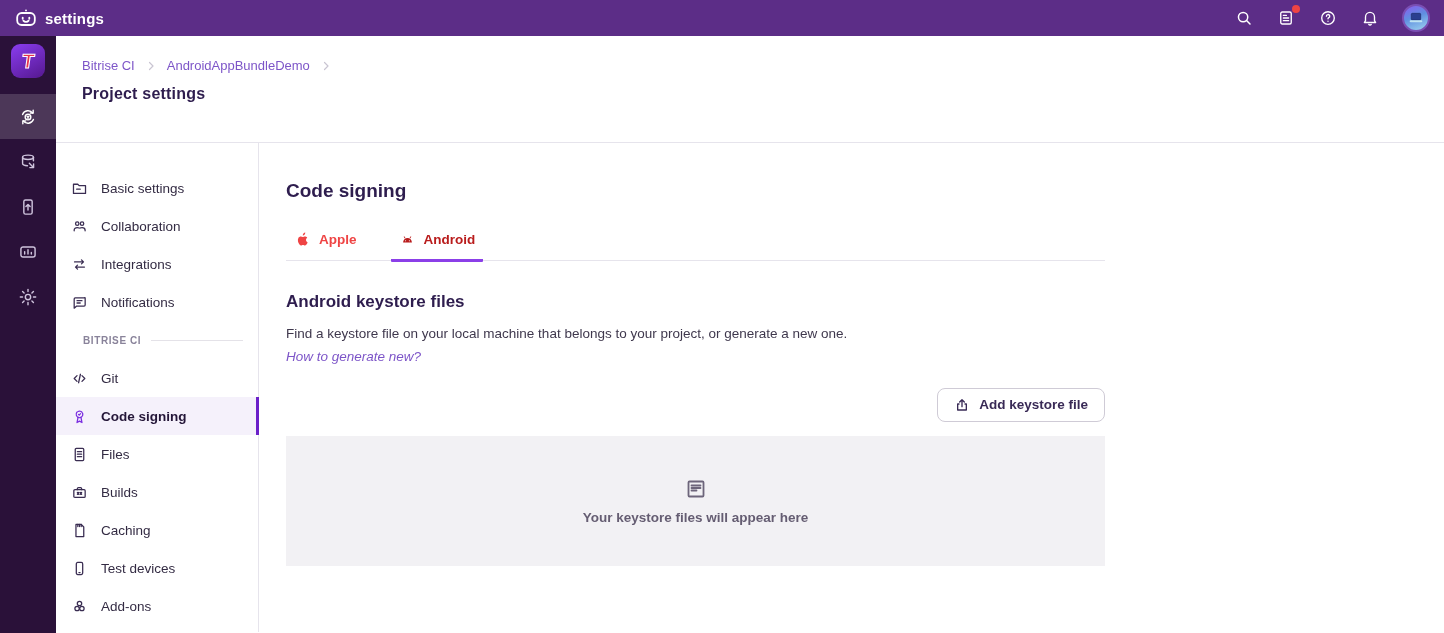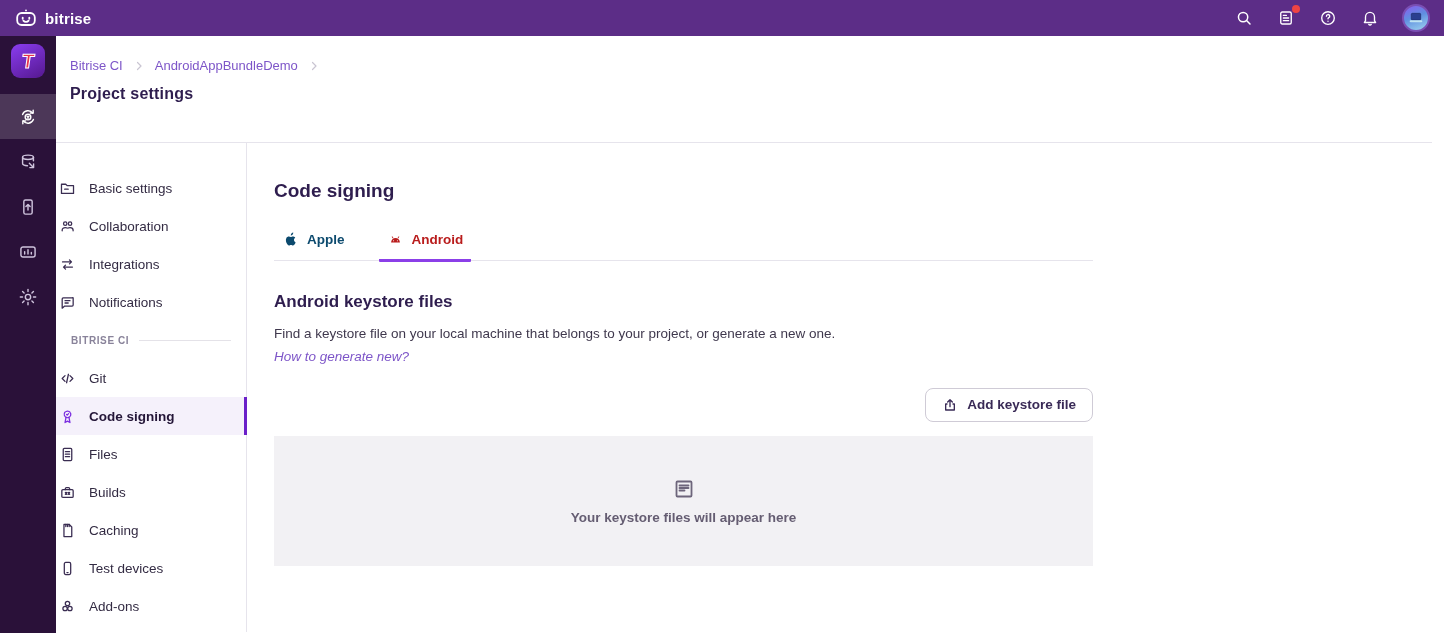--- a/index.html
+++ b/index.html
@@ -22,21 +22,21 @@
   
   .rail { position:absolute; top:36px; left:0; width:56px; height:597px; background:#2a1139; z-index:9; }
   .proj-avatar { width:34px; height:34px; margin:8px auto 16px; border-radius:9px;
     background:linear-gradient(150deg,#8a3df0,#55188f); display:flex; align-items:center; justify-content:center; cursor:pointer; }
   .proj-avatar span { font-size:20px; font-weight:900; color:#e8334d; -webkit-text-stroke:1px #ffffff; transform:skew(-8deg); line-height:1; }
   .rail-item { width:56px; height:45px; display:flex; align-items:center; justify-content:center; color:#cfc4dd; cursor:pointer; }
   .rail-item svg { width:20px; height:20px; }
   .rail-item.active { background:rgba(255,255,255,.16); color:#ffffff; }
 
   
-  .shell { position:absolute; top:36px; left:44px; width:1388px; height:597px; background:#fff; }
+  .shell { position:absolute; top:36px; left:56px; width:1388px; height:597px; background:#fff; }
   .page-header { height:107px; border-bottom:1px solid #e6e4ec; padding:22px 0 0 26px; }
   .breadcrumb { display:flex; align-items:center; gap:10px; font-size:13px; }
   .crumb { color:#7d55c8; cursor:pointer; }
   .crumb-sep { color:#c9c5d2; display:flex; }
   .crumb-sep svg { width:12px; height:12px; }
   .page-title { margin-top:12px; font-size:16px; font-weight:800; color:#2e1d4e; letter-spacing:.2px; }
 
   
   .body-row { display:flex; height:489px; }
   .sidenav { width:203px; border-right:1px solid #e6e4ec; padding-top:26px; flex:none; }
@@ -47,21 +47,21 @@
   .nav-item.active::after { content:""; position:absolute; right:-1px; top:0; width:3px; height:100%; background:#6b20c9; }
   .nav-group-label { height:38px; display:flex; align-items:center; gap:10px; padding:0 15px 0 27px; }
   .nav-group-label span { font-size:10px; font-weight:700; letter-spacing:.6px; color:#89839a; white-space:nowrap; }
   .nav-group-label i { flex:1; height:1px; background:#e4e2e8; }
 
   
   .main { padding:37px 0 0 27px; }
   .content { width:819px; }
   .h1 { font-size:19px; font-weight:800; color:#2e1d4e; }
   .tabs { display:flex; gap:26px; margin-top:29px; border-bottom:1px solid #e6e4ec; align-items:flex-end; }
-  .tab { display:flex; align-items:center; gap:8px; font-size:13.5px; font-weight:700; color:#0c4a6e;
+  .tab { display:flex; align-items:center; gap:8px; font-size:13.5px; font-weight:700; color:#ef4444;
     padding:0 8px 11px; border-bottom:3px solid transparent; margin-bottom:-2px; cursor:pointer; }
   .tab svg { width:17px; height:17px; }
   .tab.active { color:#b91c1c; border-bottom-color:#8b3fe8; border-radius:1px; }
   .h2 { margin-top:31px; font-size:17px; font-weight:800; color:#2e1d4e; }
   .desc { margin-top:12px; font-size:13.5px; color:#3f384d; line-height:1.45; }
   .link { display:inline-block; margin-top:5px; font-size:13.5px; color:#7d55c8; cursor:pointer; text-decoration:none;font-style:italic; }
   .btn-row { display:flex; justify-content:flex-end; margin-top:23px; }
   .btn { display:flex; align-items:center; gap:9px; height:34px; padding:0 16px; background:#fff;
     border:1px solid #cfcbd6; border-radius:8px; font-family:inherit; font-size:13.5px; font-weight:700; color:#392a56; cursor:pointer; }
   .btn svg { width:16px; height:16px; }
@@ -76,21 +76,21 @@
 <div class="topbar">
   <div class="brand">
     <span style="display:flex">
       <svg width="24" height="24" viewBox="0 0 24 24" fill="none" stroke="#ffffff" stroke-width="1.8" stroke-linecap="round" stroke-linejoin="round">
         <rect x="3.2" y="7" width="17.6" height="12" rx="4.5"></rect>
         <path d="M12 4.3v.1"></path>
         <path d="M8.7 11.6v1.2 M15.3 11.6v1.2"></path>
         <path d="M9.4 14.6c.7.9 1.7 1.3 2.6 1.3s1.9-.4 2.6-1.3"></path>
       </svg>
     </span>
-    <span class="brand-name">bitrise</span>
+    <span class="brand-name">settings</span>
   </div>
   <div class="topbar-right">
     <div class="tb-icon">
       <span style="display:flex">
         <svg viewBox="0 0 24 24" fill="none" stroke="currentColor" stroke-width="2" stroke-linecap="round">
           <circle cx="10.8" cy="10.8" r="6.2"></circle>
             <path d="M15.4 15.4L20 20"></path>
         </svg>
       </span>
     </div>

